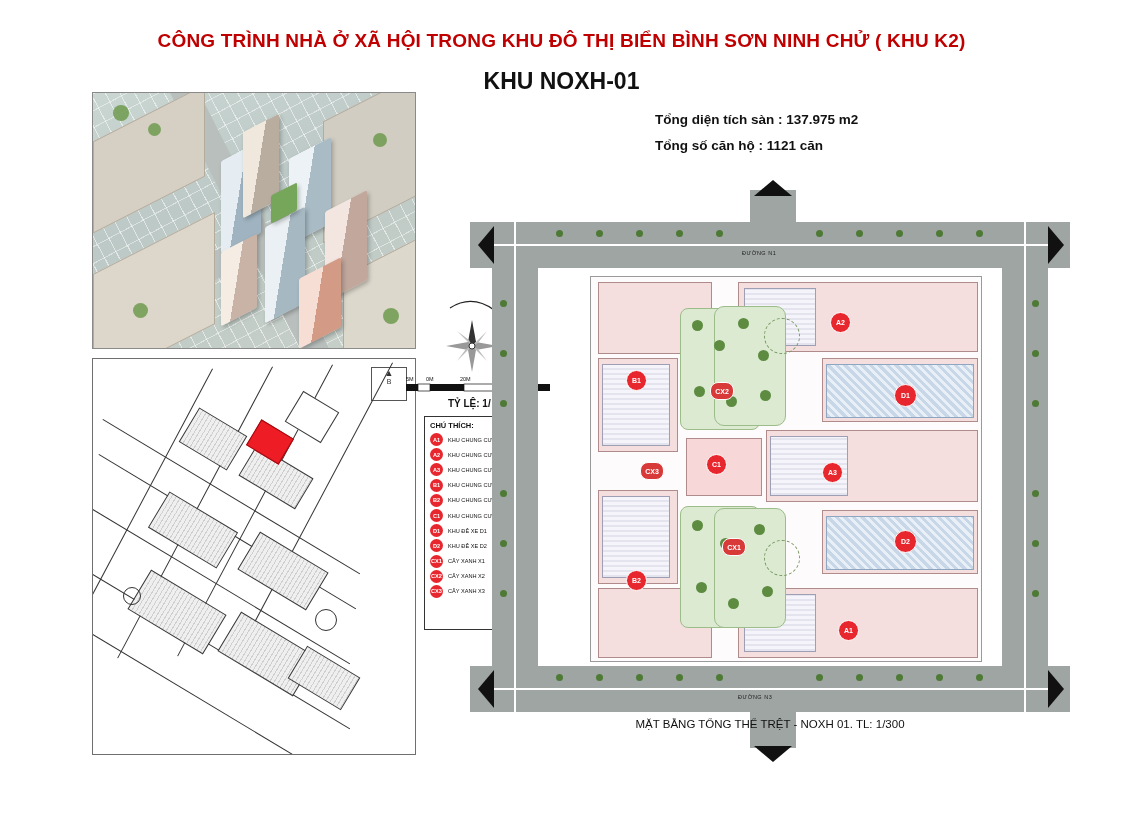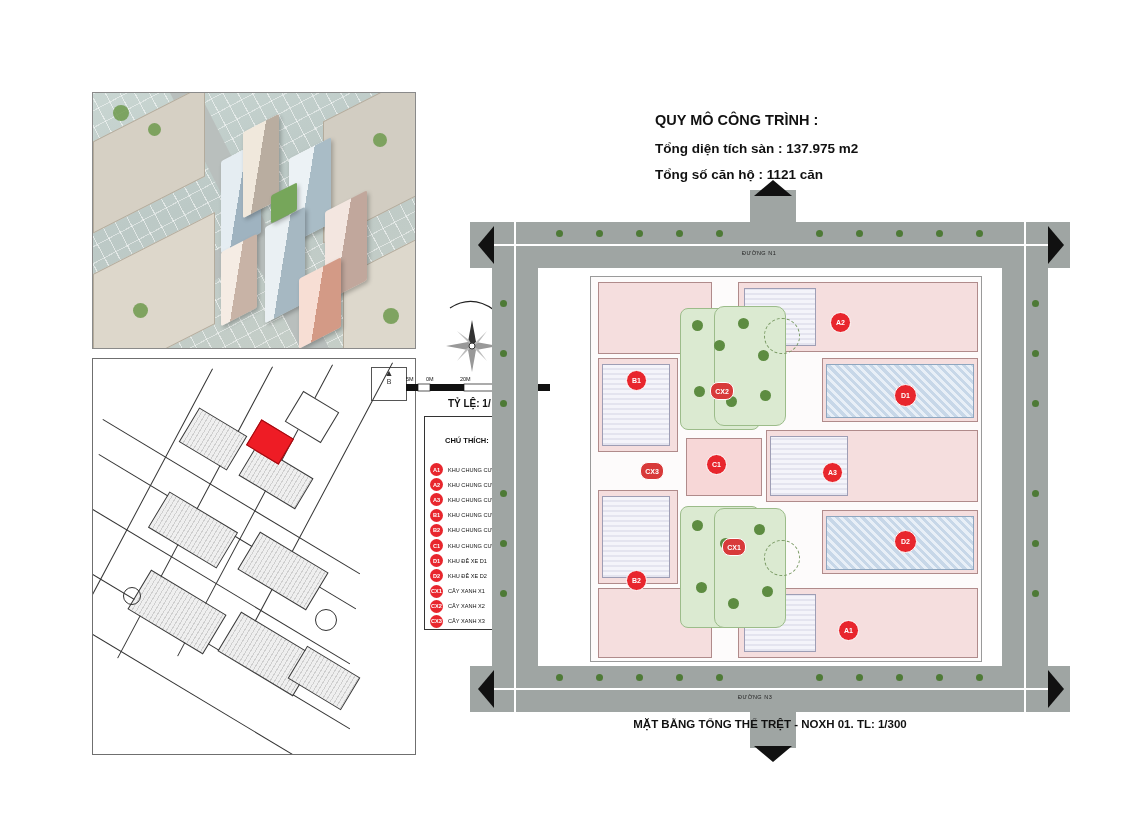--- a/index.html
+++ b/index.html
@@ -29,21 +29,21 @@
   .locmap .compass{position:absolute;right:8px;top:8px;width:34px;height:32px;border:1px solid #555;font-size:7px;text-align:center;color:#333;}
   .locmap .circ{position:absolute;border:1px solid #333;border-radius:50%;}
 
   
   .north{position:absolute;left:432px;top:290px;width:80px;height:90px;}
   .scalebar{position:absolute;left:404px;top:372px;width:150px;height:34px;}
   .scale-txt{position:absolute;left:404px;top:398px;width:150px;text-align:center;font-size:10px;font-weight:bold;color:#111;}
 
   
   .legend{position:absolute;left:424px;top:416px;width:110px;height:212px;border:1px solid #333;background:#fff;}
-  .legend h4{margin:15px;padding:4px 5px 2px 5px;font-size:7.5px;font-weight:bold;color:#111;}
+  .legend h4{margin:0;padding:4px 5px 2px 5px;font-size:7.5px;font-weight:bold;color:#111;}
   .legend ul{list-style:none;margin:0;padding:0 0 0 5px;}
   .legend li{display:flex;align-items:center;height:15.2px;}
   .legend .bub{width:13px;height:13px;border-radius:50%;background:#e8262d;color:#fff;font-size:5.6px;font-weight:bold;display:flex;align-items:center;justify-content:center;margin-right:5px;flex:0 0 auto;}
   .legend .lb{font-size:5.6px;color:#111;white-space:nowrap;}
 
   
   .info{position:absolute;left:655px;top:112px;width:420px;}
   .info .l1{font-size:14.5px;font-weight:bold;color:#111;margin-bottom:13px;}
   .info .l{font-size:13.5px;font-weight:bold;color:#111;margin-bottom:11px;}
 
@@ -55,27 +55,29 @@
   .site .greenarea{position:absolute;background:#dbead1;border:1px solid #9cbc8a;}
   .site .inner{position:absolute;background:#fff;border:1px solid #9a9a9a;}
   .site .tree{position:absolute;width:7px;height:7px;border-radius:50%;background:#4e7a36;}
   .site .tree.lg{width:11px;height:11px;background:#5d8c41;}
   .site .bub{position:absolute;border-radius:50%;background:#e8262d;color:#fff;font-size:7px;font-weight:bold;display:flex;align-items:center;justify-content:center;border:1px solid #fff;}
   .site .bubg{background:#d83a3a;}
   .site .hatch{position:absolute;background:repeating-linear-gradient(45deg,#c7d7e8 0 3px,#e8eff7 3px 6px);border:1px solid #8ea6bf;}
   .site .hatch2{position:absolute;background:repeating-linear-gradient(0deg,#e4e4ef 0 2px,#f4f4fa 2px 5px);border:1px solid #9e9eb5;}
   .site .roadlabel{position:absolute;font-size:5.5px;color:#222;letter-spacing:.5px;}
   .arrowblk{position:absolute;background:#1a1a1a;}
-  .caption{position:absolute;left:470px;top:718px;width:600px;text-align:center;font-size:11.5px;font-weight:bold;color:#111;}
+  .caption{position:absolute;left:470px;top:718px;width:600px;text-align:center;font-size:11.5px;font-weight:normal;color:#111;}
 </style>
 </head>
 <body>
 
 <div class="page">
 
+  <div class="title-main">CÔNG TRÌNH NHÀ Ở XÃ HỘI TRONG KHU ĐÔ THỊ BIỂN BÌNH SƠN NINH CHỬ ( KHU K2)</div>
+  <div class="title-sub">KHU NOXH-01</div>
 
   <div class="photo">
     <div class="sky"></div>
     <div class="grid"></div>
     <div class="roadA"></div>
     <div class="roadB"></div>
 
     <div class="lowrise" style="left:0px;top:20px;width:110px;height:90px;background:#d6d0c4;"></div>
     <div class="lowrise" style="left:0px;top:150px;width:120px;height:110px;background:#ddd7cb;"></div>
     <div class="lowrise" style="left:230px;top:0px;width:110px;height:120px;background:#d2cdc2;"></div>
@@ -205,21 +207,20 @@
           <span class="lb">CÂY XANH X2</span>
         </li>
       <li>
           <span class="bub">CX3</span>
           <span class="lb">CÂY XANH X3</span>
         </li>
     </ul>
   </div>
 
   <div class="info">
-    <div class="l1">QUY MÔ CÔNG TRÌNH :</div>
     <div class="l">Tổng diện tích sàn : 137.975 m2</div>
     <div class="l">Tổng số căn hộ : 1121 căn</div>
   </div>
 
   <div class="site">
 
     <div class="roadbg" style="left:22px;top:32px;width:556px;height:46px;"></div>
     <div class="roadbg" style="left:22px;top:476px;width:556px;height:46px;"></div>
     <div class="roadbg" style="left:22px;top:32px;width:46px;height:490px;"></div>
     <div class="roadbg" style="left:532px;top:32px;width:46px;height:490px;"></div>

